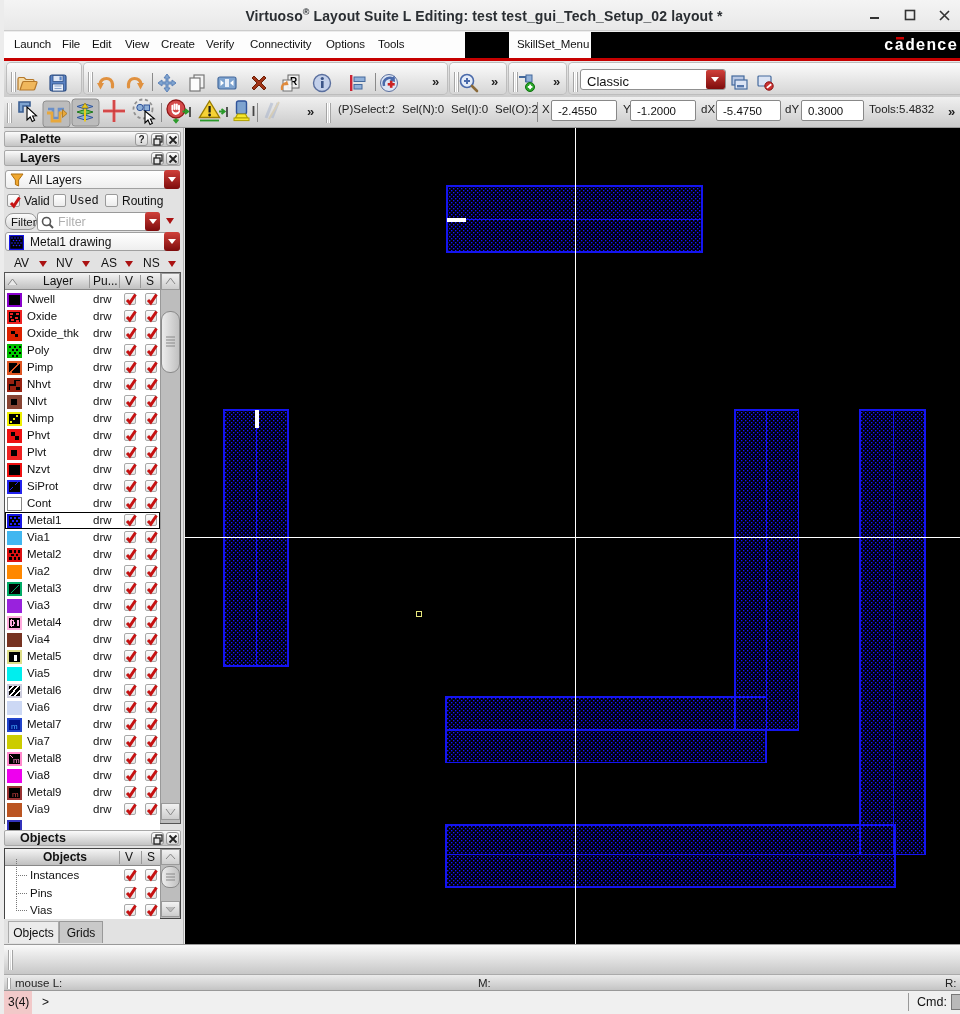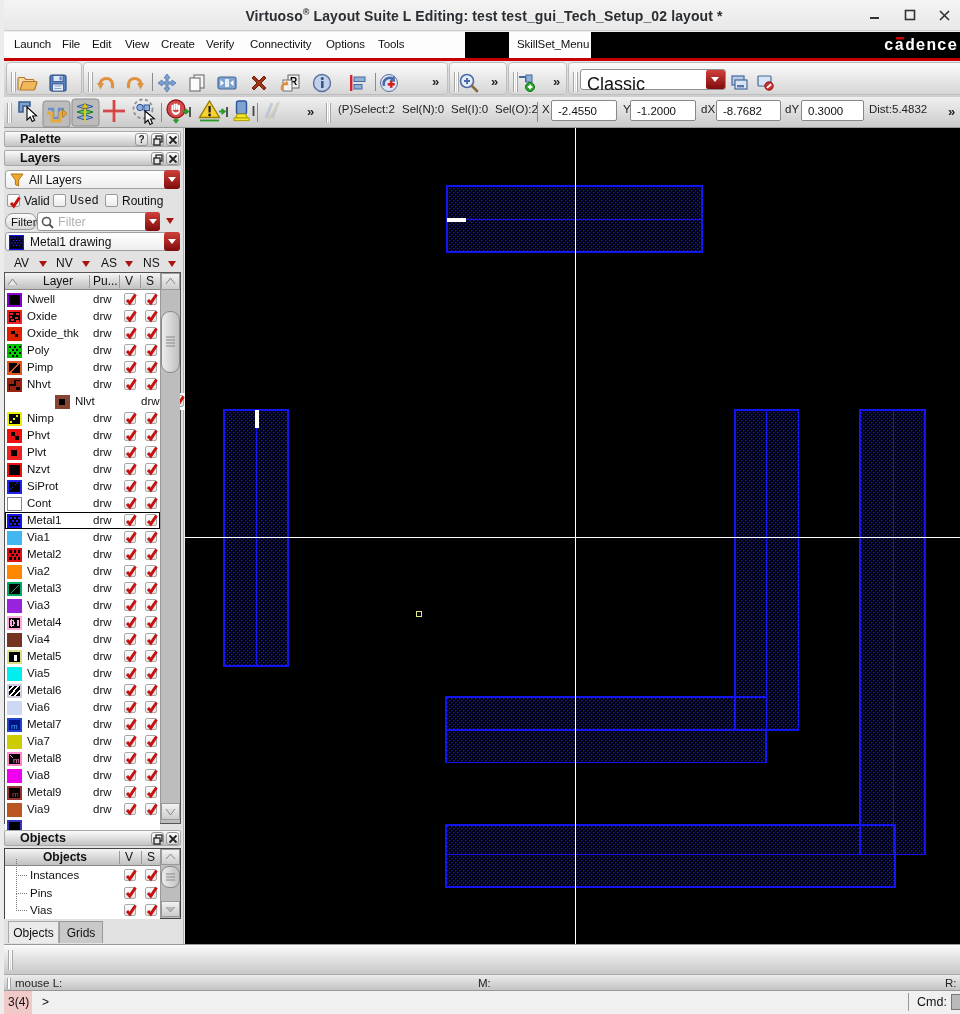--- a/index.html
+++ b/index.html
@@ -167,21 +167,21 @@
 <rect x="5" y="6" width="12" height="9" fill="#dbe4f4" stroke="#44699c" stroke-width="1.2"></rect>
 <rect x="7" y="11" width="7" height="2.4" fill="#5577aa"></rect>
 </g>
         <g transform="translate(752,13)">
 <rect x="2" y="2" width="13" height="10" rx="1" fill="#dbe4f4" stroke="#44699c" stroke-width="1.2"></rect>
 <circle cx="13" cy="12" r="4.2" fill="#cc3333" stroke="#881111"></circle>
 <rect x="10.2" y="11.2" width="5.6" height="1.8" fill="#fff" transform="rotate(-40 13 12)"></rect>
 </g>
       </svg>
 <div class="abs" style="left:576px; top:8px; width:146px; height:21px; background:#fff; border:1px solid #909090; border-radius:3px;">
-<div style="position:absolute; left:6px; top:3.5px; font-size:18px; color:#111;">Classic</div>
+<div style="position:absolute; left:6px; top:3.5px; font-size:13px; color:#111;">Classic</div>
 <div style="position:absolute; right:0px; top:0px; width:19px; height:19px; background:linear-gradient(#d0403a,#7e0c0c); border-radius:2px;">
 <div style="position:absolute; left:5px; top:7px; border-left:4.5px solid transparent; border-right:4.5px solid transparent; border-top:5.5px solid #fff;"></div>
 </div>
       </div>
 </div>
 <div class="tb2">
 <div class="grip" style="left:3px; top:6px; height:20px;"></div>
 <div class="grip" style="left:322px; top:6px; height:20px;"></div>
 <div class="vsep" style="left:157px; top:6px; height:19px;"></div>
 <div class="vsep" style="left:253px; top:6px; height:19px;"></div>
@@ -251,24 +251,24 @@
 <div class="statxt" style="left:334px;">(P)Select:2</div>
 <div class="statxt" style="left:398px;">Sel(N):0</div>
 <div class="statxt" style="left:447px;">Sel(I):0</div>
 <div class="statxt" style="left:491px;">Sel(O):2</div>
 <div class="vsep" style="left:533px; top:5px; height:20px;"></div>
 <div class="statxt" style="left:538px;">X</div>
 <div class="sfield" style="left:547px; width:66px;">-2.4550</div>
 <div class="statxt" style="left:619px;">Y</div>
 <div class="sfield" style="left:626px; width:66px;">-1.2000</div>
 <div class="statxt" style="left:697px;">dX</div>
-<div class="sfield" style="left:712px; width:65px;">-8.7682</div>
+<div class="sfield" style="left:712px; width:65px;">-5.4750</div>
 <div class="statxt" style="left:781px;">dY</div>
 <div class="sfield" style="left:797px; width:63px;">0.3000</div>
-<div class="statxt" style="left:865px;">Dist:5.4832</div>
+<div class="statxt" style="left:865px;">Tools:5.4832</div>
 <div class="chev" style="left:944px; top:7px;">»</div>
 </div>
 <div class="panel">
 <div class="phead" style="top:3px;">
         <b>Palette</b>
 <div class="hbtn" style="left:130px;">?</div>
 <div class="hbtn" style="left:146px;">
           <svg width="12" height="12" style="position:absolute;left:0px;top:0px;">
             <rect x="4" y="2" width="6" height="6" fill="none" stroke="#222" stroke-width="1.3"></rect>
             <rect x="2" y="5" width="6" height="6" fill="#e8e8e8" stroke="#222" stroke-width="1.3"></rect>
@@ -495,21 +495,21 @@
             <div class="rchk"><svg width="15" height="15">
                 <path d="M3 8 L5.8 11 L11.5 2.5" fill="none" stroke="#c61212" stroke-width="3" stroke-linejoin="miter"></path>
               </svg></div>
           </div>
 <div class="rcb" style="left:140px;">
             <div class="rchk"><svg width="15" height="15">
                 <path d="M3 8 L5.8 11 L11.5 2.5" fill="none" stroke="#c61212" stroke-width="3" stroke-linejoin="miter"></path>
               </svg></div>
           </div>
 </div>
-<div class="row" style="top:120px;margin-left:48px;">
+<div class="row" style="top:120px;">
 <svg class="abs" style="left:2px;top:1.5px;" width="15" height="14" shape-rendering="crispEdges">
             <rect width="15" height="14" fill="#884433"></rect>
             <rect x="4" y="4" width="6" height="6" fill="#000"></rect>
           </svg>
           <div class="rname">Nlvt</div>
           <div class="rdrw">drw</div>
 <div class="rcb" style="left:119px;">
             <div class="rchk"><svg width="15" height="15">
                 <path d="M3 8 L5.8 11 L11.5 2.5" fill="none" stroke="#c61212" stroke-width="3" stroke-linejoin="miter"></path>
               </svg></div>

